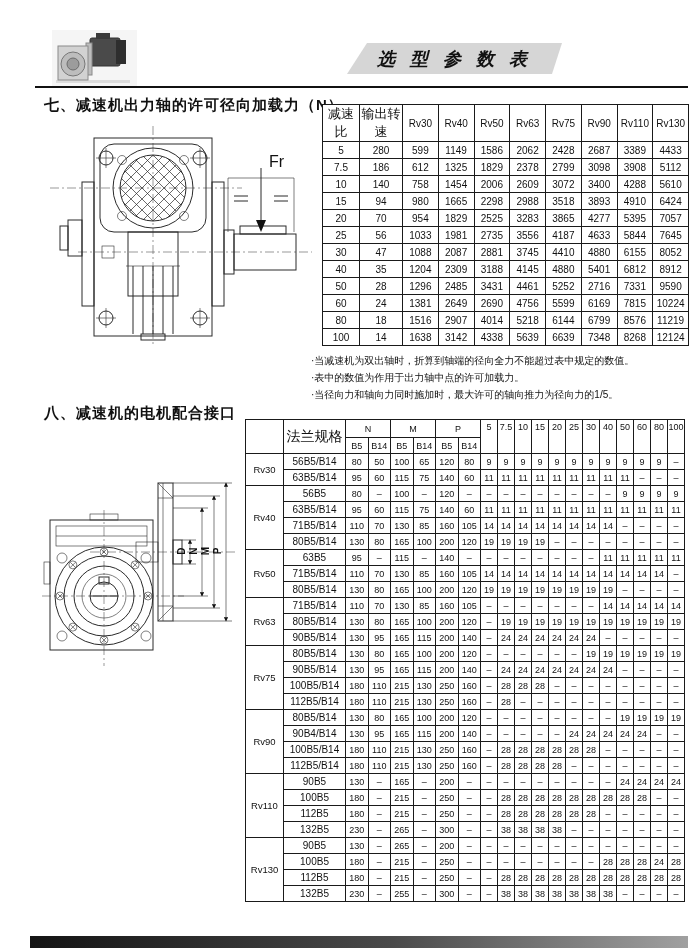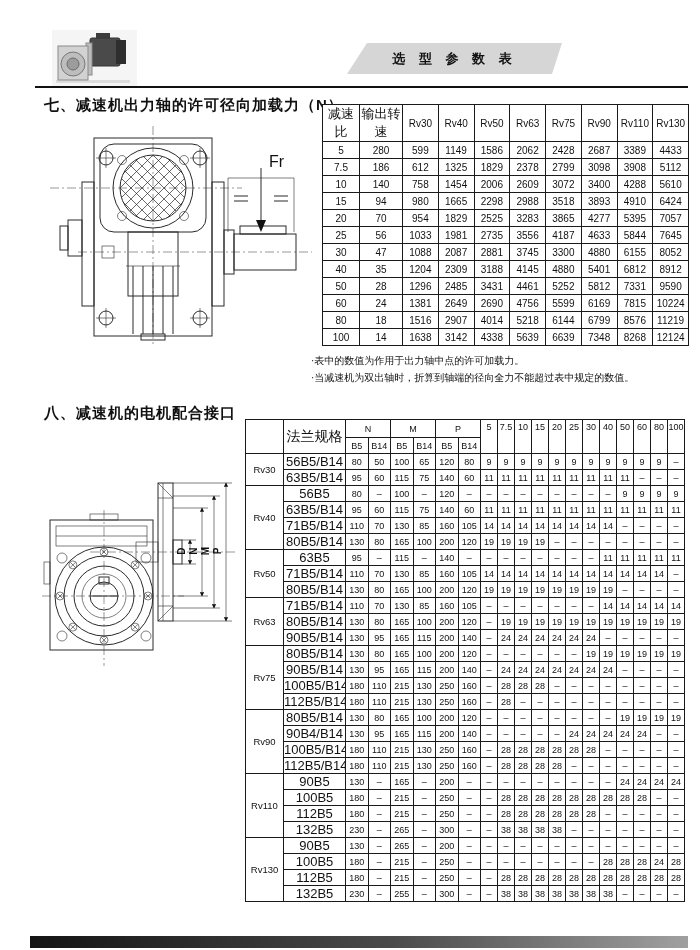--- a/index.html
+++ b/index.html
@@ -6,21 +6,21 @@
   html,body{width:700px;height:950px}
   body{position:relative;background:#ffffff;overflow:hidden;
        font-family:"Liberation Sans","DejaVu Sans",sans-serif;color:#111}
   .abs{position:absolute}
 
   
   .logo{left:52px;top:30px;width:85px;height:58px}
   .banner{left:347px;top:43px;width:215px;height:31px;
           clip-path:polygon(20px 0,100% 0,calc(100% - 10px) 100%,0 100%);
           display:flex;align-items:center;justify-content:center}
-  .banner span{font-size:13px;font-weight:700;letter-spacing:5px}
+  .banner span{font-size:18px;font-weight:700;font-style:italic;letter-spacing:5px}
   .rule{left:35px;top:86px;width:653px;height:2px;background:#111}
 
   .sec-title{font-size:15px;font-weight:700;letter-spacing:1px;white-space:nowrap}
   .s7{left:44px;top:96px}
   .s8{left:44px;top:404px}
 
   
   .d1{left:42px;top:120px;width:278px;height:232px}
   .d2{left:32px;top:464px;width:212px;height:232px}
   .ln{stroke:#2a2a2a;stroke-width:1;fill:none}
@@ -42,21 +42,21 @@
   
   .notes{left:311px;top:352px;width:380px;font-size:10px;line-height:17px;white-space:nowrap}
 
   
   .t2{left:245px;top:419px;width:439px;table-layout:fixed;border-collapse:collapse;background:#fff}
   .t2 th,.t2 td{border:1px solid #1a1a1a;text-align:center;vertical-align:middle;
                 padding:0;font-size:9px;font-weight:400;height:16px;overflow:hidden}
   .t2 thead tr:first-child th{height:18px}
   .t2 th.ratio{vertical-align:top;padding-top:2px}
   .t2 th.cnh{font-size:14px}
-  .t2 td.flange{font-size:13px}
+  .t2 td.flange{font-size:10px}
   .t2 td.series{font-size:9.5px}
 
   .footer-bar{left:30px;top:936px;width:658px;height:12px}
 </style>
 </head>
 <body>
 
 <div class="abs logo">
   <svg viewBox="0 0 85 58" width="85" height="58">
     <rect x="0" y="0" width="85" height="58" fill="#f5f5f5"></rect>
@@ -256,21 +256,21 @@
         <td>5844</td>
         <td>7645</td>
       </tr>
       <tr>
         <td>30</td>
         <td>47</td>
         <td>1088</td>
         <td>2087</td>
         <td>2881</td>
         <td>3745</td>
-        <td>3300</td>
+        <td>4410</td>
         <td>4880</td>
         <td>6155</td>
         <td>8052</td>
       </tr>
       <tr>
         <td>40</td>
         <td>35</td>
         <td>1204</td>
         <td>2309</td>
         <td>3188</td>
@@ -281,21 +281,21 @@
         <td>8912</td>
       </tr>
       <tr>
         <td>50</td>
         <td>28</td>
         <td>1296</td>
         <td>2485</td>
         <td>3431</td>
         <td>4461</td>
         <td>5252</td>
-        <td>5812</td>
+        <td>2716</td>
         <td>7331</td>
         <td>9590</td>
       </tr>
       <tr>
         <td>60</td>
         <td>24</td>
         <td>1381</td>
         <td>2649</td>
         <td>2690</td>
         <td>4756</td>
@@ -325,22 +325,23 @@
         <td>5639</td>
         <td>6639</td>
         <td>7348</td>
         <td>8268</td>
         <td>12124</td>
       </tr>
     </tbody>
   </table>
 
 <div class="abs notes">
+  <div>·当减速机为双出轴时，折算到轴端的径向全力不能超过表中规定的数值。</div>
   <div>·表中的数值为作用于出力轴中点的许可加载力。</div>
-  <div>·当减速机为双出轴时，折算到轴端的径向全力不能超过表中规定的数值。</div>
+  <div>·当径向力和轴向力同时施加时，最大许可的轴向推力为径向力的1/5。</div>
 </div>
 
 <div class="abs sec-title s8">八、减速机的电机配合接口</div>
 
 <svg class="abs d2" viewBox="0 0 212 232">
   <defs>
     <marker id="da" viewBox="0 0 8 8" refX="7" refY="4" markerWidth="7" markerHeight="7" orient="auto-start-reverse">
       <path d="M0 0 L8 4 L0 8 z" fill="#111"></path>
     </marker>
   </defs>

